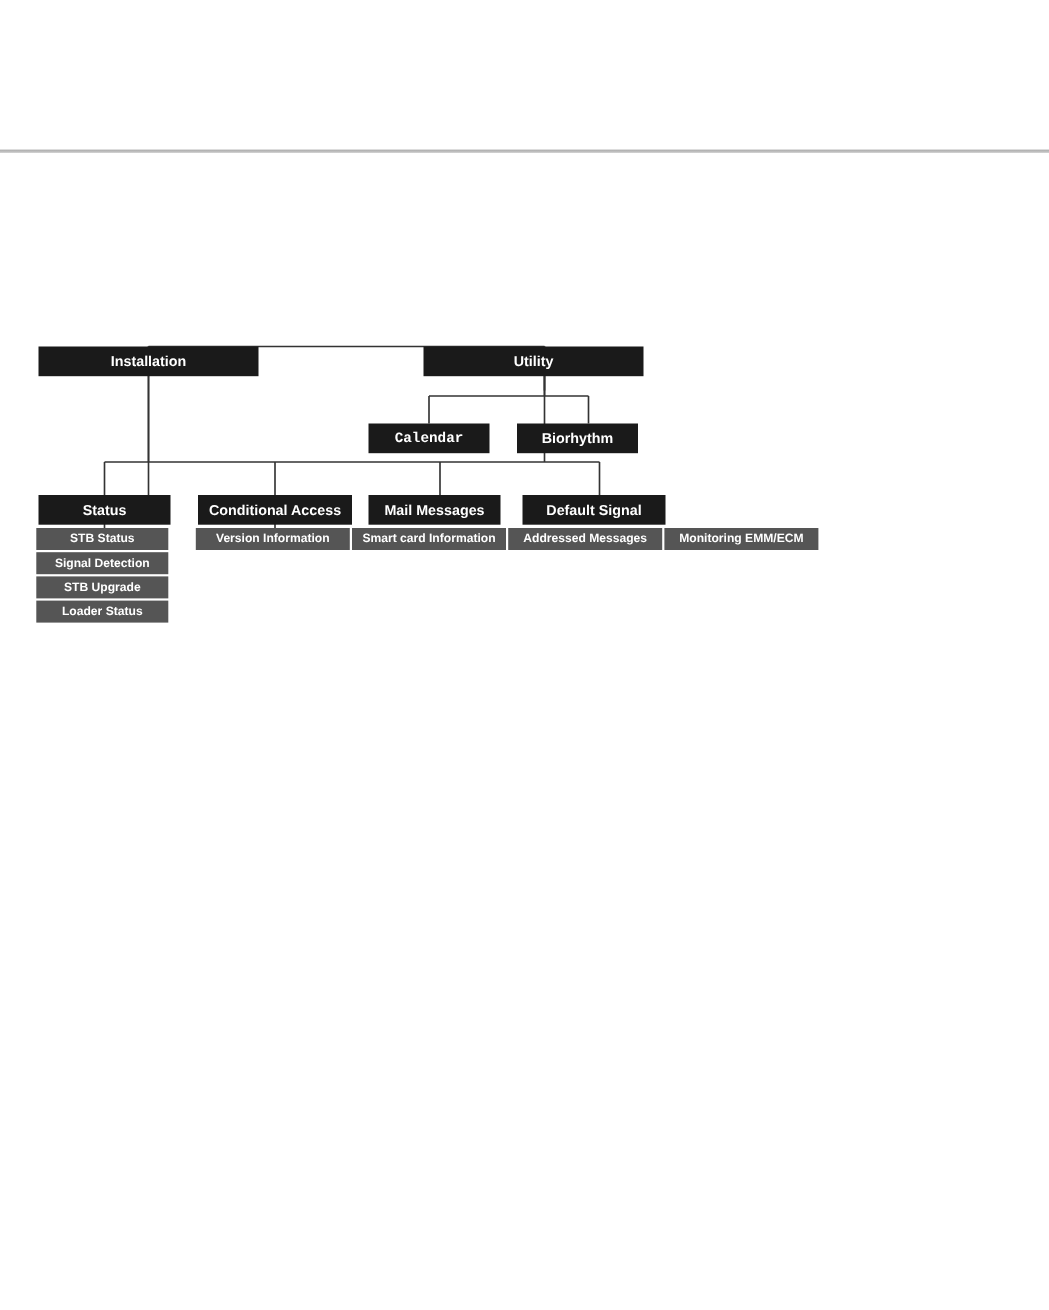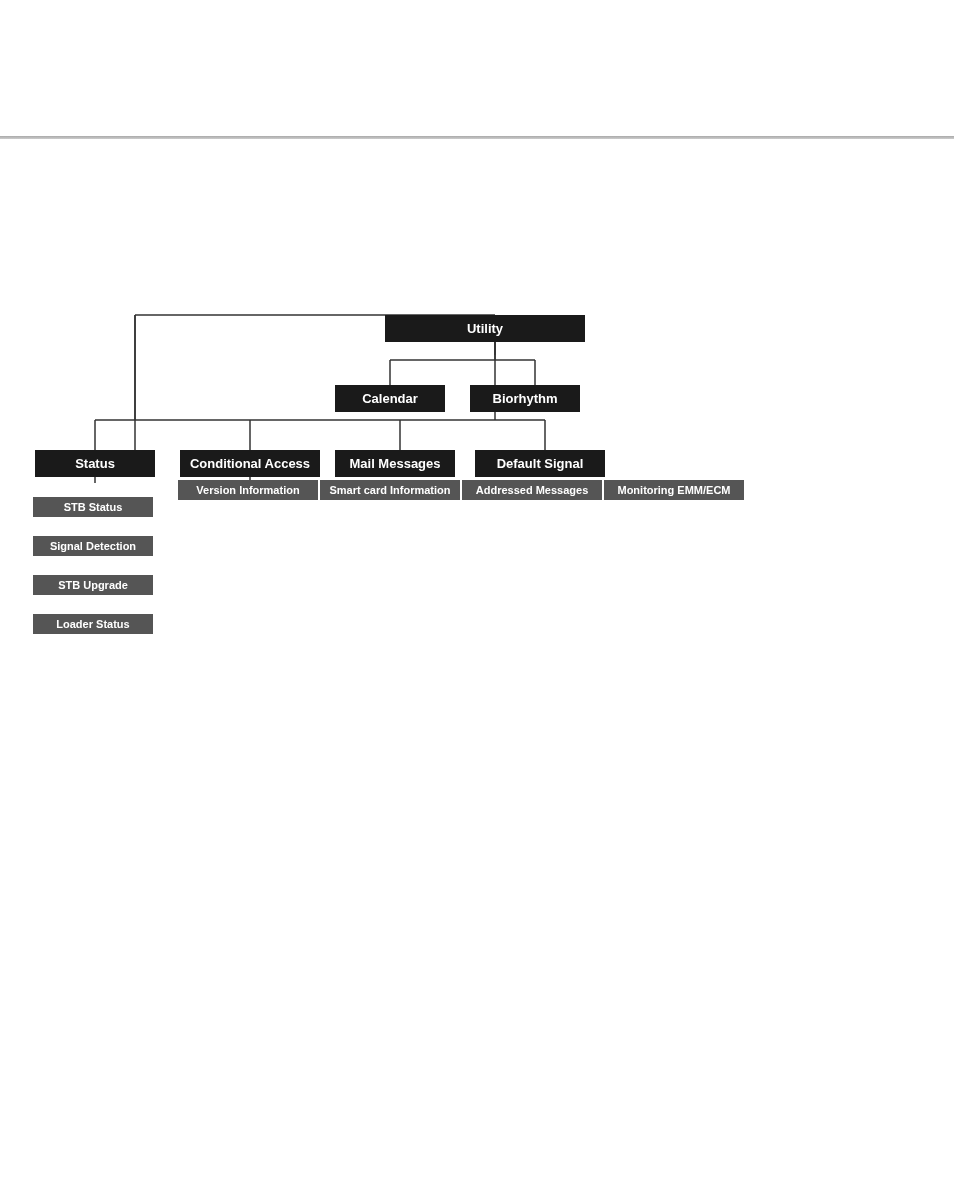--- a/index.html
+++ b/index.html
@@ -73,20 +73,21 @@
 
     .utility-node .node-black {
       width: 200px;
     }
 
     
     .calendar-node {
       position: absolute;
       top: 90px;
       left: 320px;
+      font-family: Liberation Mono, monospace;
     }
 
     .calendar-node .node-black {
       width: 110px;
     }
 
     .biorhythm-node {
       position: absolute;
       top: 90px;
       left: 455px;
@@ -143,21 +144,20 @@
       position: absolute;
       top: 185px;
       left: 18px;
       display: flex;
       flex-direction: column;
       gap: 2px;
     }
 
     .status-items .node-gray {
       width: 120px;
-      margin-top: 17px;
     }
 
     
     .ca-items {
       position: absolute;
       top: 185px;
       left: 163px;
       display: flex;
       flex-direction: row;
       gap: 2px;
@@ -219,20 +219,23 @@
 
     <line x1="120" y1="20" x2="120" y2="125" stroke="#333" stroke-width="1.5"></line>
 
     <line x1="480" y1="20" x2="480" y2="125" stroke="#333" stroke-width="1.5"></line>
 
     <line x1="80" y1="168" x2="80" y2="188" stroke="#333" stroke-width="1.5"></line>
 
     <line x1="235" y1="168" x2="235" y2="188" stroke="#333" stroke-width="1.5"></line>
   </svg>
 
+  <div class="installation-node">
+    <div class="node-black">Installation</div>
+  </div>
 
   <div class="utility-node">
     <div class="node-black">Utility</div>
   </div>
 
   <div class="calendar-node">
     <div class="node-black">Calendar</div>
   </div>
 
   <div class="biorhythm-node">

